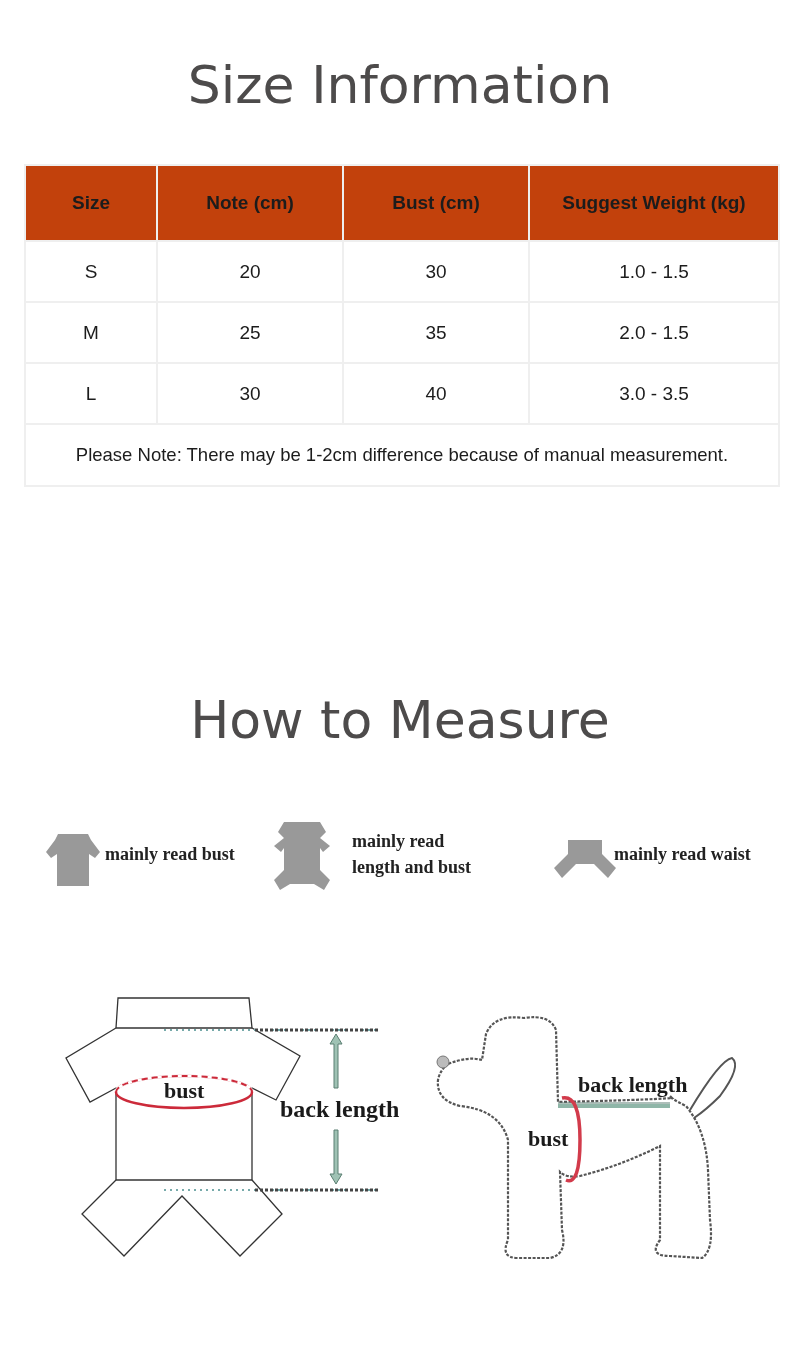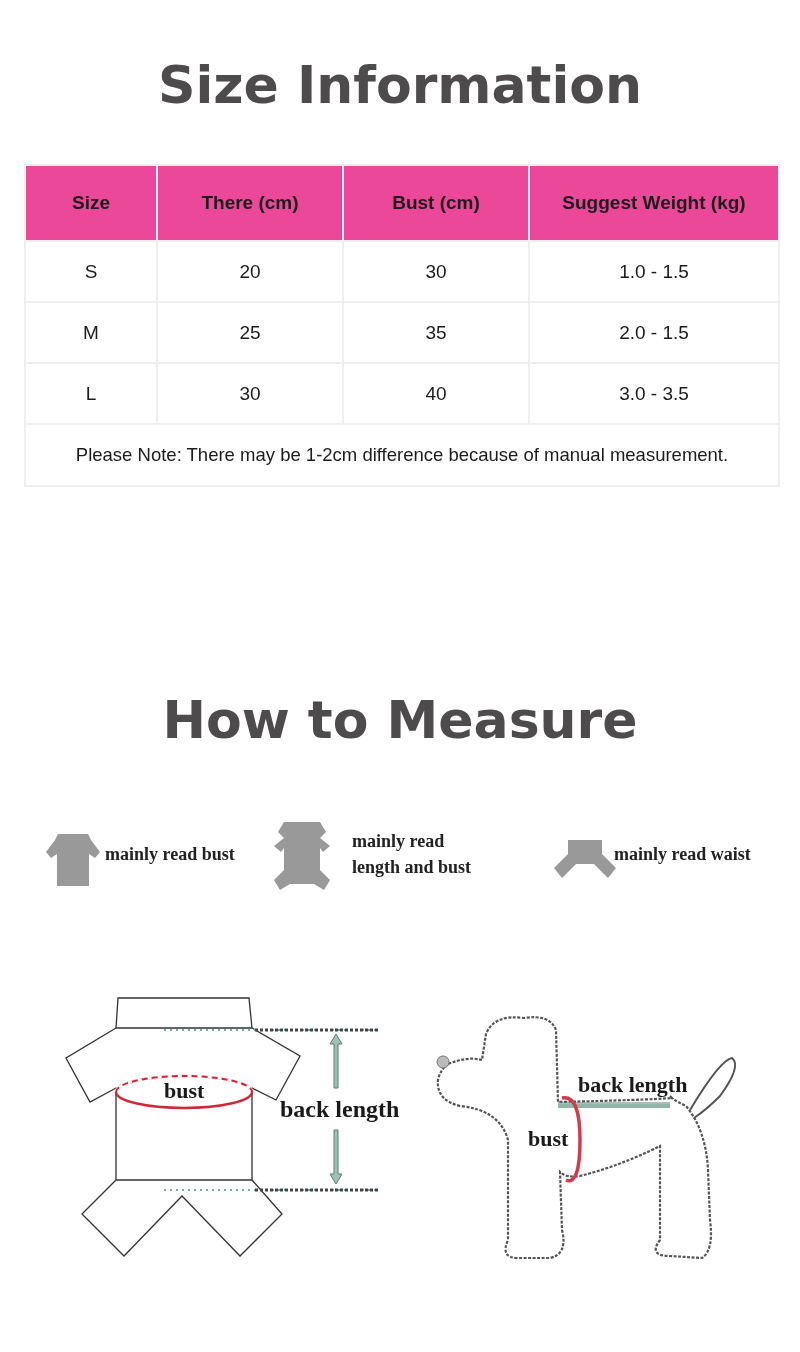--- a/index.html
+++ b/index.html
@@ -1,22 +1,22 @@
 <!DOCTYPE html>
 <html><head>
 <meta charset="utf-8">
 <style>
   html, body { margin: 0; padding: 0; background: #ffffff; }
   body { width: 800px; height: 1352px; position: relative; overflow: hidden; font-family: "Liberation Sans", "DejaVu Sans", sans-serif; }
-  .title { position: absolute; left: 0; width: 800px; text-align: center; font-family: "DejaVu Sans", sans-serif; font-weight: bold; color: #4d4b4b; font-size: 52px; letter-spacing: 0px; }
+  .title { position: absolute; left: 0; width: 800px; text-align: center; font-family: "DejaVu Sans", sans-serif; font-weight: normal; color: #4d4b4b; font-size: 52px; letter-spacing: 0px; }
   #title1 { top: 55px; }
   #title2 { top: 690px; }
   .tbl { position: absolute; left: 24px; top: 164px; width: 754px; border-collapse: collapse; table-layout: fixed; }
   .tbl td, .tbl th { border: 2px solid #efefef; text-align: center; font-size: 19px; color: #1c1c1c; padding: 0; }
-  .tbl th { background: #ec4899; height: 74px; font-weight: bold; }
+  .tbl th { background: #c2410c; height: 74px; font-weight: bold; }
   .tbl td { height: 59px; background: #fff; }
   .tbl td.note { height: 60px; font-size: 18.5px; margin-left: 38px; }
   .legend { position: absolute; font-family: "Liberation Serif", "DejaVu Serif", serif; font-weight: bold; font-size: 18px; color: #222; line-height: 26px; }
   svg { position: absolute; }
   .diag-label { font-family: "Liberation Serif", "DejaVu Serif", serif; font-weight: bold; fill: #1a1a1a; }
 </style>
 </head>
 <body>
 
 <div id="title1" class="title">Size Information</div>
@@ -24,21 +24,21 @@
 <table class="tbl">
   <colgroup>
       <col style="width:132px">
       <col style="width:186px">
       <col style="width:186px">
       <col style="width:250px">
     </colgroup>
   <tbody>
       <tr>
     <th>Size</th>
-    <th>There (cm)</th>
+    <th>Note (cm)</th>
     <th>Bust (cm)</th>
     <th>Suggest Weight (kg)</th>
   </tr>
   <tr>
     <td>S</td>
     <td>20</td>
     <td>30</td>
     <td>1.0 - 1.5</td>
   </tr>
   <tr>

